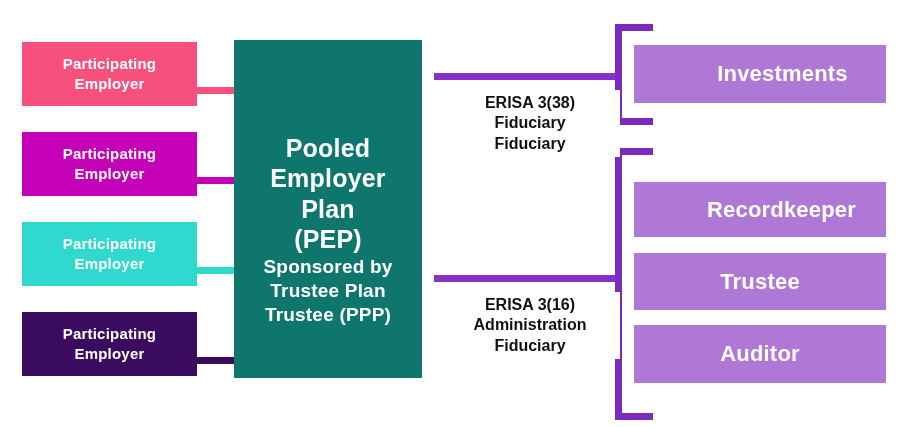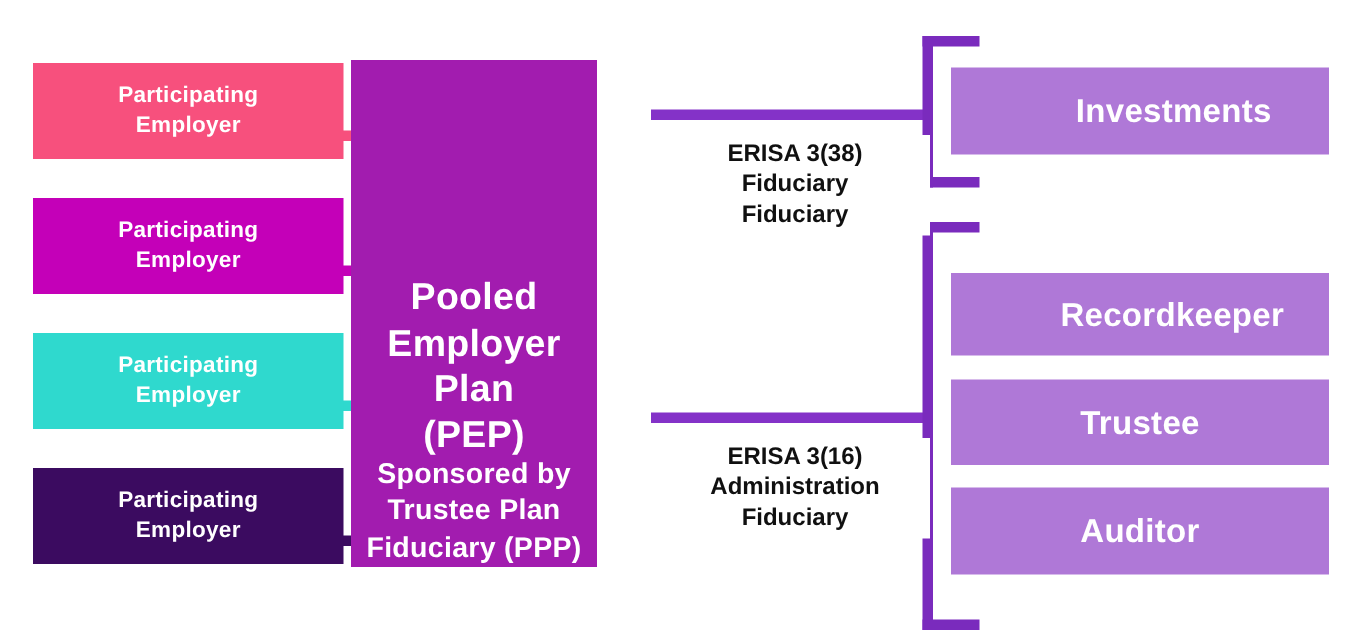--- a/index.html
+++ b/index.html
@@ -28,21 +28,21 @@
     color: #ffffff;
     font-weight: bold;
     line-height: 1.32;
     letter-spacing: 0.2px;
     z-index: 3;
   }
 
   
   .employer {
     left: 22px;
-    width: 207px;
+    width: 175px;
     height: 64px;
     font-size: 15px;
   }
   .employer .ln { display: block; }
   #emp-0 { top: 42px;  background: #f7507d; }
   #emp-1 { top: 132px; background: #c400b8; }
   #emp-2 { top: 222px; background: #2fd9ce; }
   #emp-3 { top: 312px; background: #3b0b60; }
 
   
@@ -55,24 +55,24 @@
   }
   #stub-0 { top: 87px;  background: #f7507d; }
   #stub-1 { top: 177px; background: #c400b8; }
   #stub-2 { top: 267px; background: #2fd9ce; }
   #stub-3 { top: 357px; background: #3b0b60; }
 
   
   #pep {
     left: 234px;
     top: 40px;
-    width: 164px;
+    width: 188px;
     height: 338px;
-    background: #a21caf;
-    justify-content: flex-end;
+    background: #0f766e;
+    justify-content: center;
     padding-top: 42px;
   }
   #pep .pep-title {
     font-size: 25px;
     line-height: 1.22;
   }
   #pep .pep-sub {
     font-size: 19px;
     line-height: 1.28;
   }
@@ -164,21 +164,21 @@
   <div class="box" id="pep">
     <div class="pep-title">
       <span class="ln">Pooled</span>
       <span class="ln">Employer</span>
       <span class="ln">Plan</span>
       <span class="ln">(PEP)</span>
     </div>
     <div class="pep-sub">
       <span class="ln">Sponsored by</span>
       <span class="ln">Trustee Plan</span>
-      <span class="ln">Fiduciary (PPP)</span>
+      <span class="ln">Trustee (PPP)</span>
     </div>
   </div>
 
   <div class="rail" id="rail-top"></div>
   <div class="rail" id="rail-bottom"></div>
 
   <div class="bracket" id="bracket-top"></div>
   <div class="bracket" id="bracket-bottom"></div>
 
   <div class="fid-label" id="fid-top">

